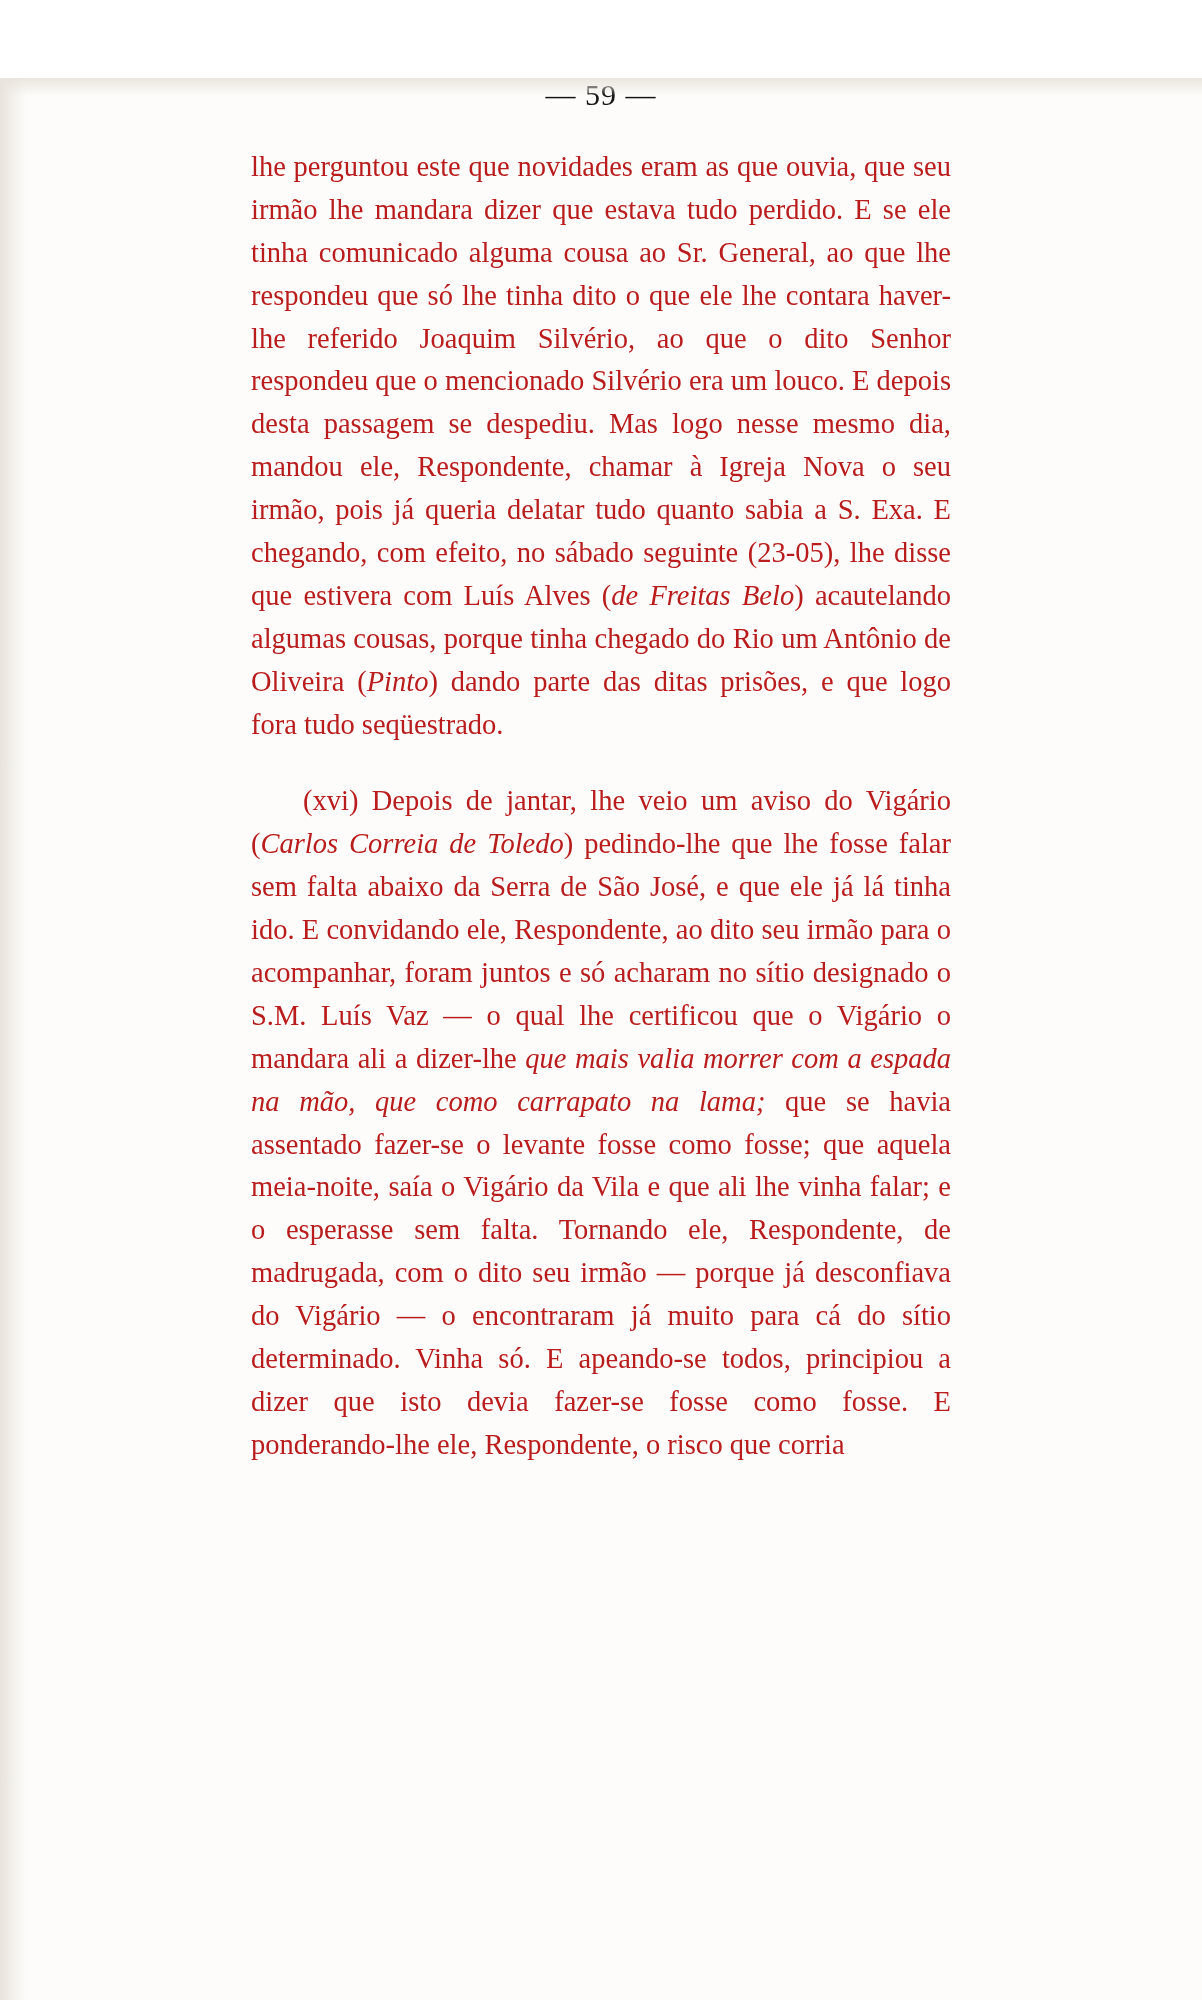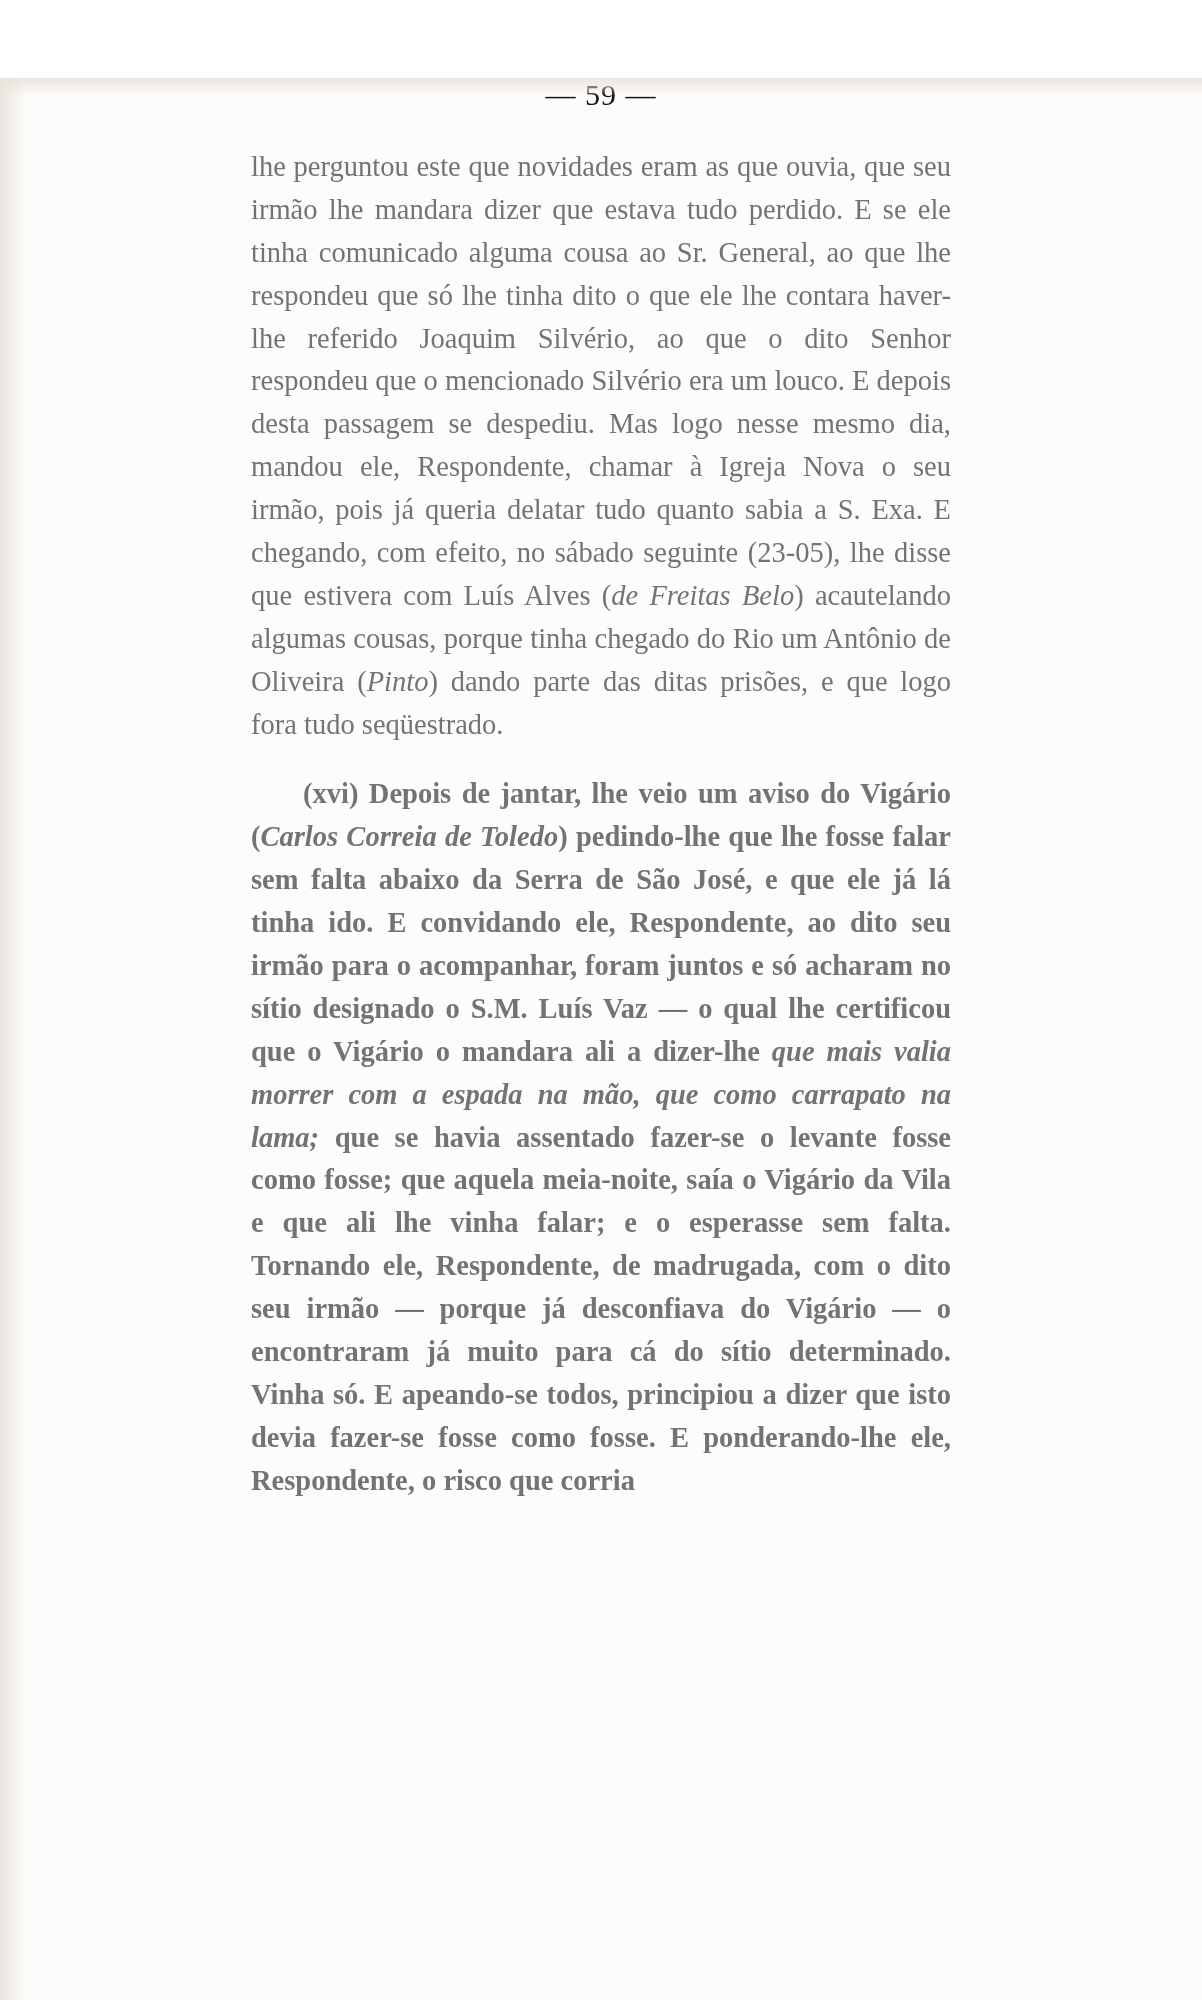--- a/index.html
+++ b/index.html
@@ -32,29 +32,28 @@
     color: #141414;
     font-family: "Liberation Serif", serif;
   }
   .body-text {
     margin: 0 auto;
     width: 700px;
     font-size: 28.5px;
     line-height: 1.505;
     text-align: justify;
     text-justify: inter-word;
-    color: #737373;
+    color: #b91c1c;
     hyphens: none;
   }
   .para {
     margin: 0 0 0 0;
   }
   .para + .para {
-    margin-top: 27px;
-    font-weight: bold;
+    margin-top: 34px;
   }
   .indent {
     text-indent: 52px;
   }
   .it {
     font-style: italic;
   }
   
   .edge-left {
     position: absolute;

